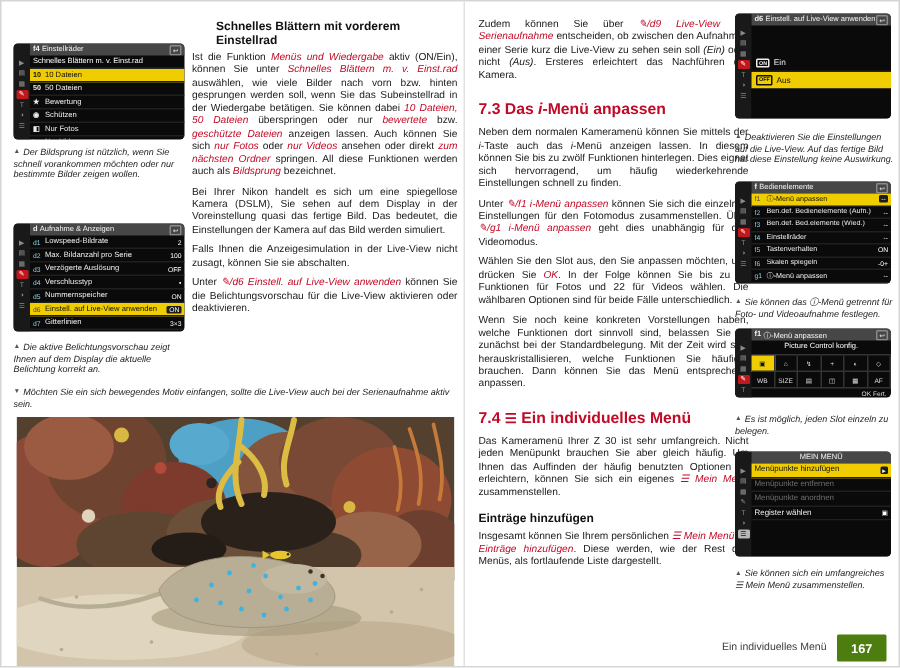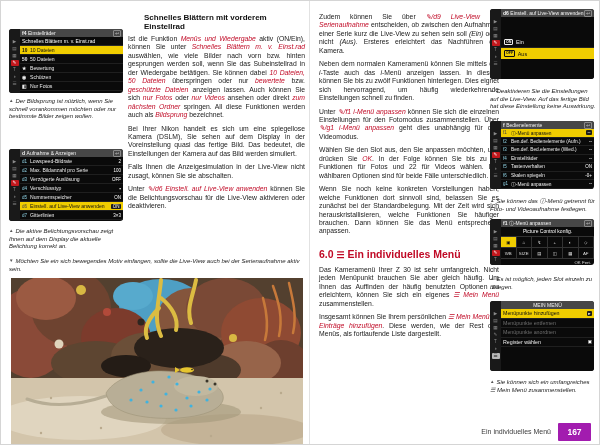--- a/index.html
+++ b/index.html
@@ -49,21 +49,21 @@
   .onoff{border:0.5px solid currentColor;font-size:3.6px;padding:0 1px;margin-right:2.5px;border-radius:1px;font-weight:bold;line-height:4.6px}
   .glabel{font-size:5px;text-align:center;height:9px;line-height:9px;color:#fff;flex:none}
   .grid{display:grid;grid-template-columns:repeat(6,1fr);border-top:0.5px solid #333;flex:none}
   .gcell{height:10px;border-right:0.5px solid #333;border-bottom:0.5px solid #333;display:flex;align-items:center;justify-content:center;font-size:4.4px;color:#ddd}
   .gsel{background:#f0cd00;color:#111}
   .gfoot{font-size:4.4px;text-align:right;padding:1px 3px;color:#ddd;flex:none}
   .blackfill{flex:1;background:#0a0a0a}
 
   
   .flabel{font-size:7px;color:#3c3c3c;text-align:right}
-  .pgnum{background:#a21caf;color:#fff;font-weight:bold;font-size:8.5px;display:flex;align-items:center;justify-content:center;border-radius:1px}
+  .pgnum{background:#4d7c0f;color:#fff;font-weight:bold;font-size:8.5px;display:flex;align-items:center;justify-content:center;border-radius:1px}
 
   .photo{position:absolute;left:10px;top:277px;width:292px;height:166px;overflow:hidden}
   .photo svg{display:block;width:100%;height:100%}
 </style>
 </head>
 <body>
 
 <div class="sheet">
   <div class="gutter"></div>
 
@@ -255,26 +255,28 @@
   <div class="abs" style="left:127px;top:12px;width:177px">
     <div class="h3">Schnelles Blättern mit vorderem Einstellrad</div>
     <p class="bd"><span>Ist die Funktion </span><span class="rd">Menüs und Wiedergabe</span><span> aktiv (ON/Ein), können Sie unter </span><span class="rd">Schnelles Blättern m. v. Einst.rad</span><span> auswählen, wie viele Bilder nach vorn bzw. hinten gesprungen werden soll, wenn Sie das Subeinstellrad in der Wiedergabe betätigen. Sie können dabei </span><span class="rd">10 Dateien, 50 Dateien</span><span> überspringen oder nur </span><span class="rd">bewertete</span><span> bzw. </span><span class="rd">geschützte Dateien</span><span> anzeigen lassen. Auch können Sie sich </span><span class="rd">nur Fotos</span><span> oder </span><span class="rd">nur Videos</span><span> ansehen oder direkt </span><span class="rd">zum nächsten Ordner</span><span> springen. All diese Funktionen werden auch als </span><span class="rd">Bildsprung</span><span> bezeichnet.</span></p>
     <p class="bd"><span>Bei Ihrer Nikon handelt es sich um eine spiegellose Kamera (DSLM), Sie sehen auf dem Display in der Voreinstellung quasi das fertige Bild. Das bedeutet, die Einstellungen der Kamera auf das Bild werden simuliert.</span></p>
     <p class="bd"><span>Falls Ihnen die Anzeigesimulation in der Live-View nicht zusagt, können Sie sie abschalten.</span></p>
     <p class="bd"><span>Unter </span><span class="rd">✎/d6 Einstell. auf Live-View anwenden</span><span> können Sie die Belichtungsvorschau für die Live-View aktivieren oder deaktivieren.</span></p>
   </div>
 
   <div class="abs" style="left:318px;top:12px;width:180px">
     <p class="bd"><span>Zudem können Sie über </span><span class="rd">✎/d9 Live-View bei Serienaufnahme</span><span> entscheiden, ob zwischen den Aufnahmen einer Serie kurz die Live-View zu sehen sein soll </span><span class="it">(Ein)</span><span> oder nicht </span><span class="it">(Aus)</span><span>. Ersteres erleichtert das Nachführen der Kamera.</span></p>
+    <div class="h2"><span>7.3 Das </span><span class="it">i</span><span>-Menü anpassen</span></div>
     <p class="bd"><span>Neben dem normalen Kameramenü können Sie mittels der </span><span class="it">i</span><span>-Taste auch das </span><span class="it">i</span><span>-Menü anzeigen lassen. In diesem können Sie bis zu zwölf Funktionen hinterlegen. Dies eignet sich hervorragend, um häufig wiederkehrende Einstellungen schnell zu finden.</span></p>
     <p class="bd"><span>Unter </span><span class="rd">✎/f1 i-Menü anpassen</span><span> können Sie sich die einzelnen Einstellungen für den Fotomodus zusammenstellen. Über </span><span class="rd">✎/g1 i-Menü anpassen</span><span> geht dies unabhängig für den Videomodus.</span></p>
     <p class="bd"><span>Wählen Sie den Slot aus, den Sie anpassen möchten, und drücken Sie </span><span class="rd">OK</span><span>. In der Folge können Sie bis zu 34 Funktionen für Fotos und 22 für Videos wählen. Die wählbaren Optionen sind für beide Fälle unterschiedlich.</span></p>
     <p class="bd"><span>Wenn Sie noch keine konkreten Vorstellungen haben, welche Funktionen dort sinnvoll sind, belassen Sie es zunächst bei der Standardbelegung. Mit der Zeit wird sich herauskristallisieren, welche Funktionen Sie häufiger brauchen. Dann können Sie das Menü entsprechend anpassen.</span></p>
-    <div class="h2"><span>6.0 </span><span class="hic">☰</span><span> Ein individuelles Menü</span></div>
+    <div class="h2"><span>7.4 </span><span class="hic">☰</span><span> Ein individuelles Menü</span></div>
     <p class="bd"><span>Das Kameramenü Ihrer Z 30 ist sehr umfangreich. Nicht jeden Menüpunkt brauchen Sie aber gleich häufig. Um Ihnen das Auffinden der häufig benutzten Optionen zu erleichtern, können Sie sich ein eigenes </span><span class="rd">☰ Mein Menü</span><span> zusammenstellen.</span></p>
+    <div class="h3sub">Einträge hinzufügen</div>
     <p class="bd"><span>Insgesamt können Sie Ihrem persönlichen </span><span class="rd">☰ Mein Menü</span><span> </span><span class="rd">20 Einträge hinzufügen</span><span>. Diese werden, wie der Rest des Menüs, als fortlaufende Liste dargestellt.</span></p>
   </div>
 
   <div class="shot" style="left:489px;top:8px;width:104px;height:70px">
     <div class="rail">
         <span class="ric">▶</span>
         <span class="ric">▤</span>
         <span class="ric">▦</span>
         <span class="ric ron">✎</span>
         <span class="ric">T</span>

